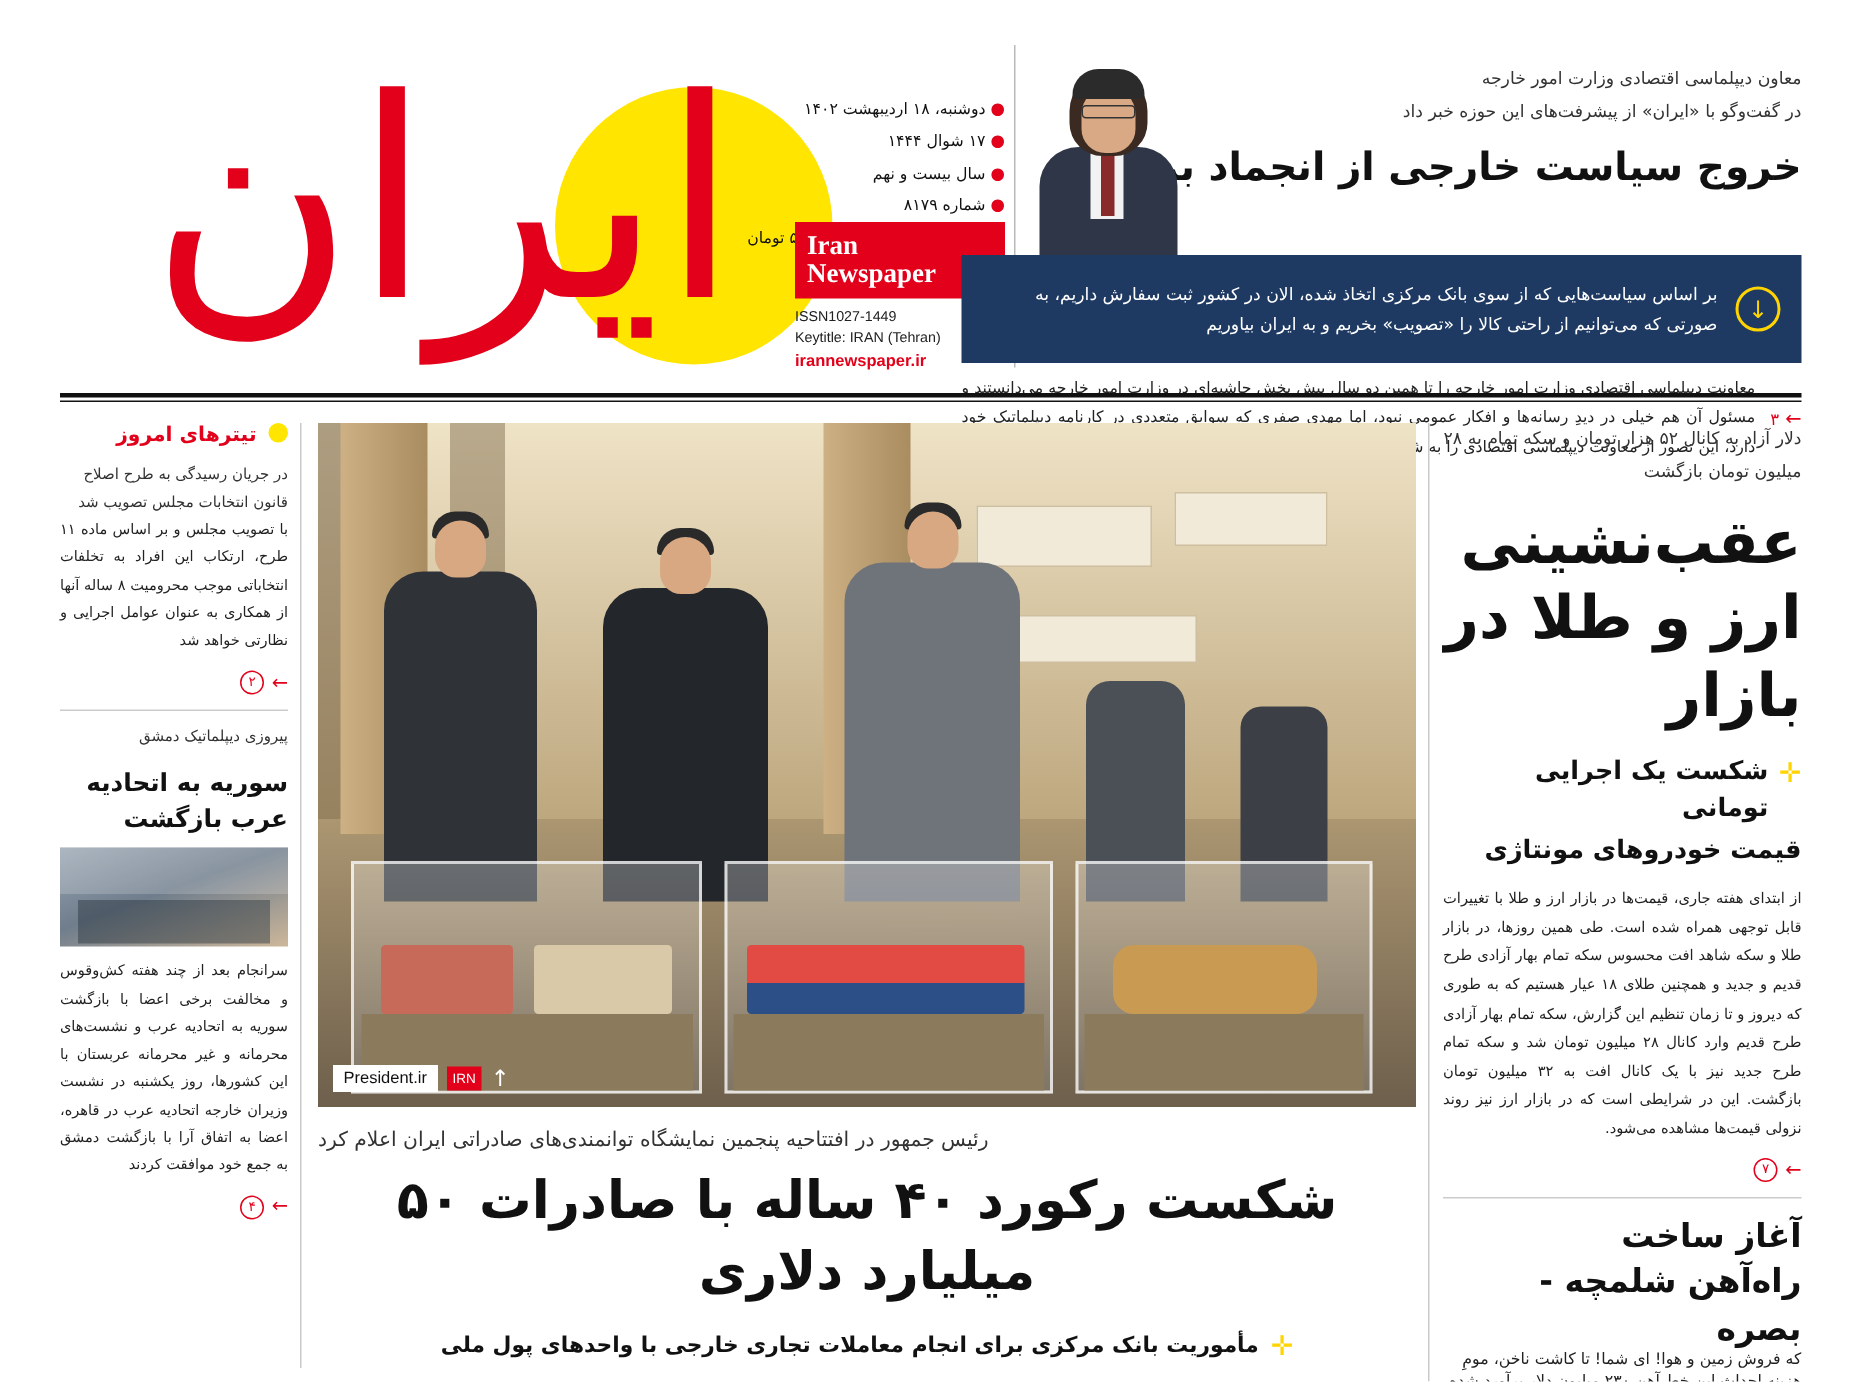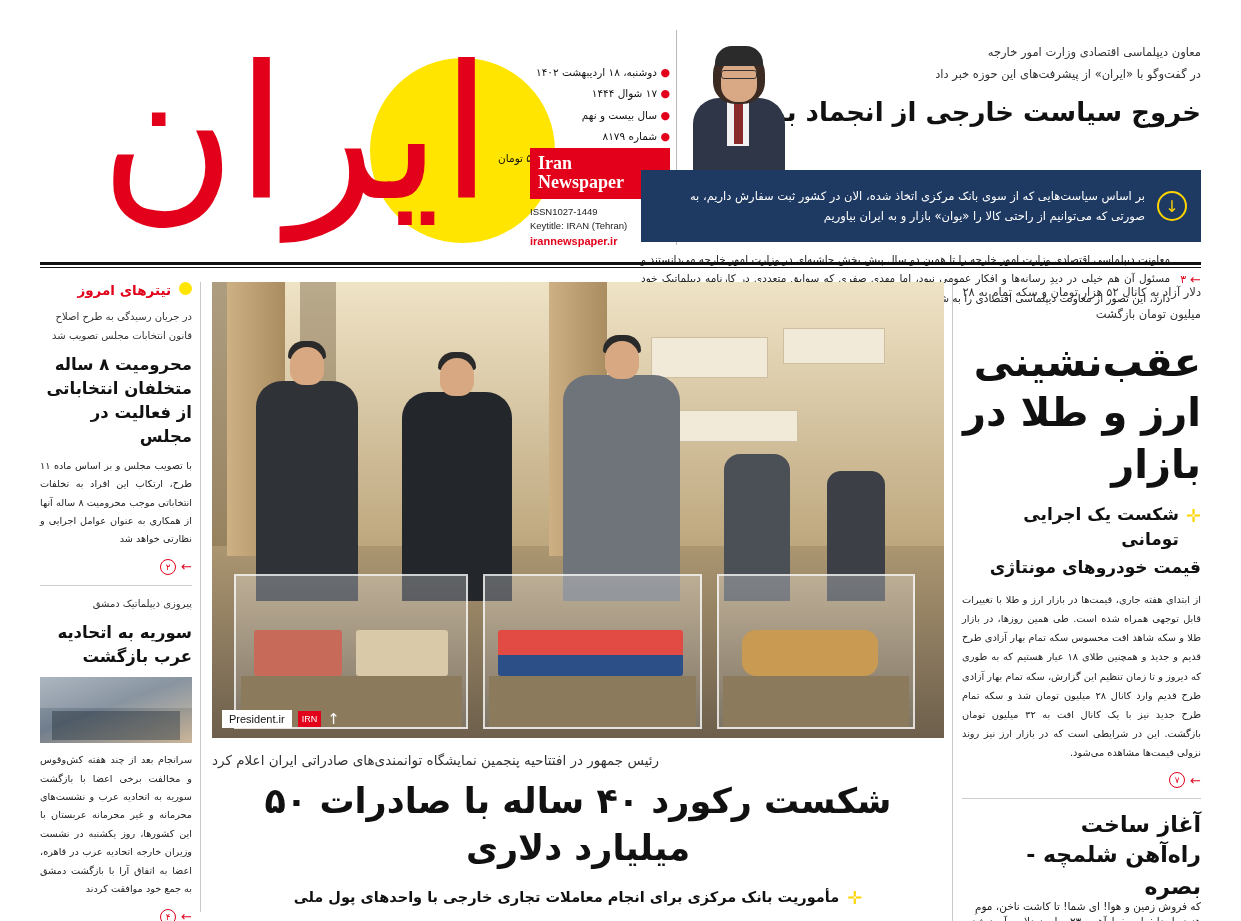--- a/index.html
+++ b/index.html
@@ -224,21 +224,21 @@
         <div class="p-glass"></div>
       </div>
       <div class="tr-kicker">
         <div>معاون دیپلماسی اقتصادی وزارت امور خارجه</div>
         <div>در گفت‌وگو با «ایران» از پیشرفت‌های این حوزه خبر داد</div>
       </div>
       <div class="tr-title">خروج سیاست خارجی از انجماد برجامی</div>
 
       <div class="tr-band">
         <div class="arrow-circle">↓</div>
-        <p>بر اساس سیاست‌هایی که از سوی بانک مرکزی اتخاذ شده، الان در کشور ثبت سفارش داریم، به صورتی که می‌توانیم از راحتی کالا را «یوان» بازار و به ایران بیاوریم</p>
+        <p>بر اساس سیاست‌هایی که از سوی بانک مرکزی اتخاذ شده، الان در کشور ثبت سفارش داریم، به صورتی که می‌توانیم از راحتی کالا را «تصویب» بخریم و به ایران بیاوریم</p>
       </div>
 
       <div class="tr-lead">
         <span class="pg">
           <span class="ar">←</span>
           <span>۳</span>
         </span>
         <span>معاونت دیپلماسی اقتصادی وزارت امور خارجه را تا همین دو سال پیش بخش حاشیه‌ای در وزارت امور خارجه می‌دانستند و مسئول آن هم خیلی در دیدِ رسانه‌ها و افکار عمومی نبود، اما مهدی صفری که سوابق متعددی در کارنامه دیپلماتیک خود دارد، این تصور از معاونت دیپلماسی اقتصادی را به شکل ملموسی تغییر داده است.</span>
       </div>
     </div>
@@ -249,21 +249,20 @@
 
   <div class="content">
 
     <div class="col-left">
       <div class="today-head">
         <span class="dot"></span>
         <span class="t">تیترهای امروز</span>
       </div>
 
       <div class="l-kicker">در جریان رسیدگی به طرح اصلاح قانون انتخابات مجلس تصویب شد</div>
-      <div class="l-title">محرومیت ۸ ساله متخلفان انتخاباتی از فعالیت در مجلس</div>
       <div class="l-body">با تصویب مجلس و بر اساس ماده ۱۱ طرح، ارتکاب این افراد به تخلفات انتخاباتی موجب محرومیت ۸ ساله آنها از همکاری به عنوان عوامل اجرایی و نظارتی خواهد شد</div>
       <div class="pg-ref">
         <span class="ar">←</span>
         <span class="circ">۲</span>
       </div>
 
       <div class="hr-dash"></div>
 
       <div class="l-kicker">پیروزی دیپلماتیک دمشق</div>
       <div class="l-title">سوریه به اتحادیه عرب بازگشت</div>

